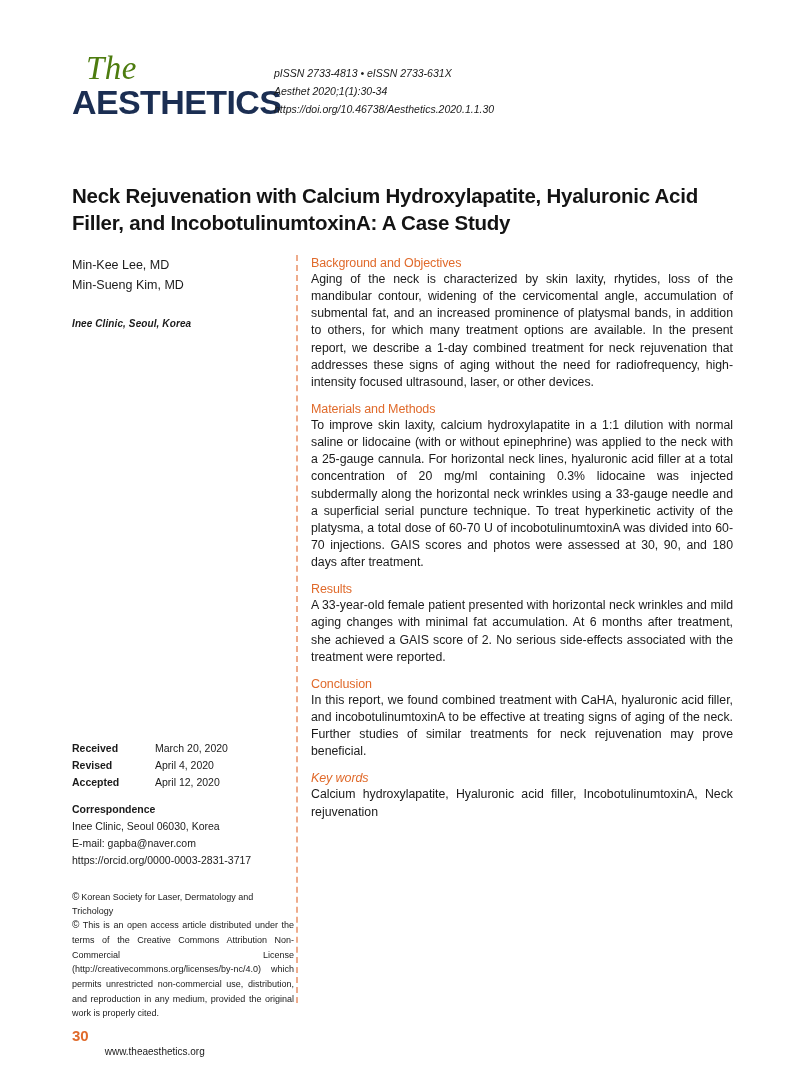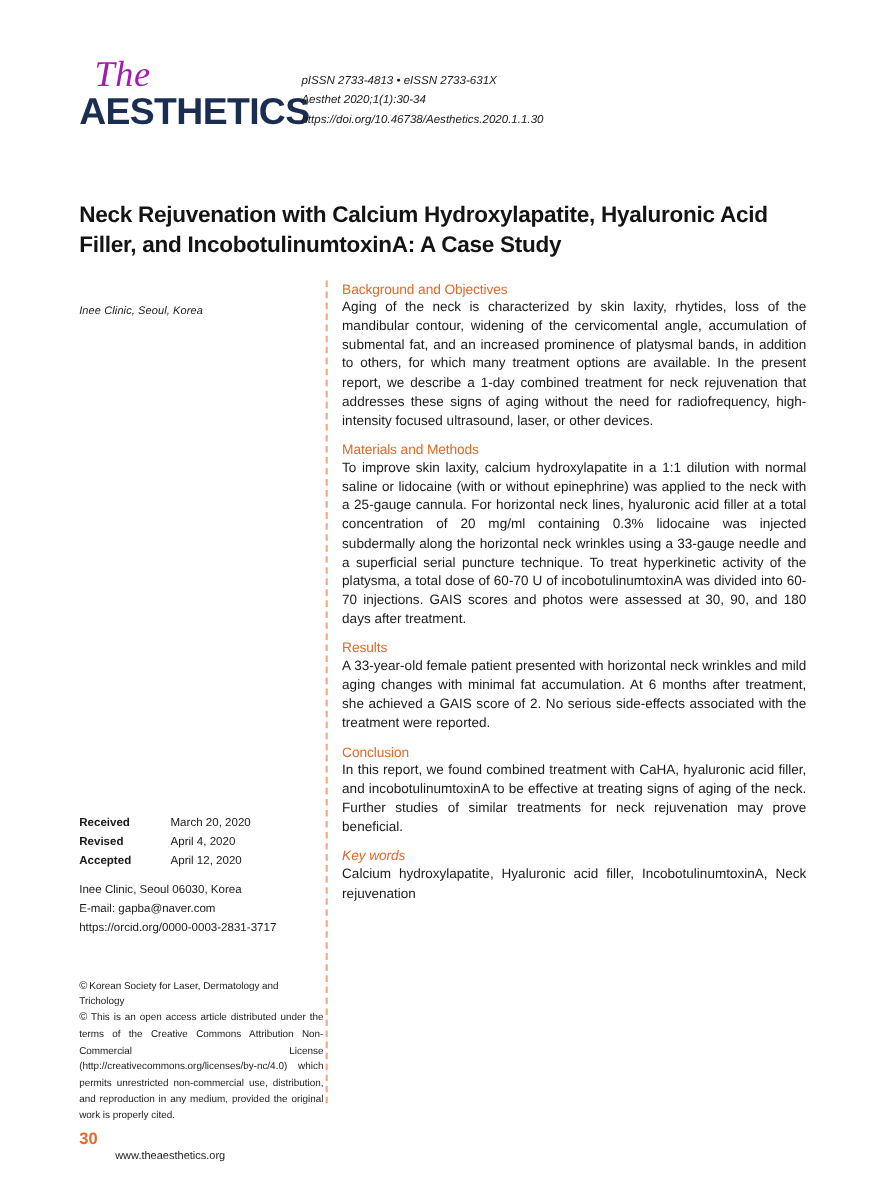--- a/index.html
+++ b/index.html
@@ -34,21 +34,21 @@
   .logo-block {
     width: 190px;
     flex: 0 0 190px;
     line-height: 1;
     padding-top: 2px;
   }
   .logo-the {
     font-family: "Liberation Serif", serif;
     font-style: italic;
     font-size: 33px;
-    color: #a21caf;
+    color: #4d7c0f;
     letter-spacing: 0.5px;
     display: block;
     margin-left: 14px;
     line-height: 1.02;
   }
   .logo-aesthetics {
     font-family: "Liberation Sans", sans-serif;
     font-weight: bold;
     font-size: 34px;
     color: #1b2e52;
@@ -102,20 +102,21 @@
     font-size: 12.5px;
     line-height: 1.62;
     color: #1a1a1a;
   }
   .affiliation {
     margin-top: 22px;
     font-size: 10px;
     font-style: italic;
     color: #1a1a1a;
     letter-spacing: 0.1px;
+    font-weight: bold;
   }
 
   .dates {
     position: absolute;
     left: 72px;
     top: 740px;
     width: 215px;
     font-size: 10.5px;
     line-height: 1.62;
     color: #1a1a1a;
@@ -226,36 +227,41 @@
       <div>Aesthet 2020;1(1):30-34</div>
       <div>https://doi.org/10.46738/Aesthetics.2020.1.1.30</div>
     </div>
   </div>
 
   <h1 class="article-title">Neck Rejuvenation with Calcium Hydroxylapatite, Hyaluronic Acid Filler, and IncobotulinumtoxinA: A Case Study</h1>
 
   <div class="divider"></div>
 
   <div class="left-col">
+    <div class="authors">
+      <div>Min-Kee Lee, MD</div>
+      <div>Min-Sueng Kim, MD</div>
+    </div>
     <div class="affiliation">Inee Clinic, Seoul, Korea</div>
   </div>
 
   <div class="dates">
     <div class="row">
       <span class="lbl">Received</span><span>March 20, 2020</span>
     </div>
     <div class="row">
       <span class="lbl">Revised</span><span>April 4, 2020</span>
     </div>
     <div class="row">
       <span class="lbl">Accepted</span><span>April 12, 2020</span>
     </div>
   </div>
 
   <div class="correspondence">
+    <div class="head">Correspondence</div>
     <div>Inee Clinic, Seoul 06030, Korea</div>
     <div>E-mail: gapba@naver.com</div>
     <div>https://orcid.org/0000-0003-2831-3717</div>
   </div>
 
   <div class="copyright-line">
     <span class="cc-mark">©</span> <span>Korean Society for Laser, Dermatology and Trichology</span>
   </div>
 
   <div class="license-note">

